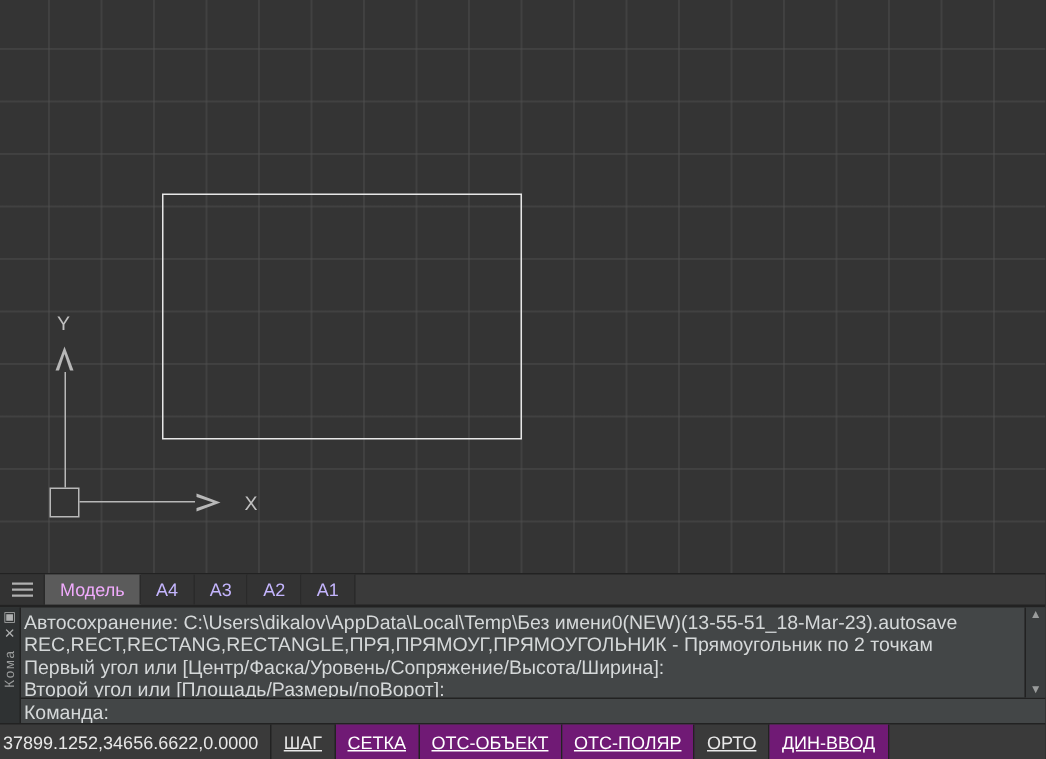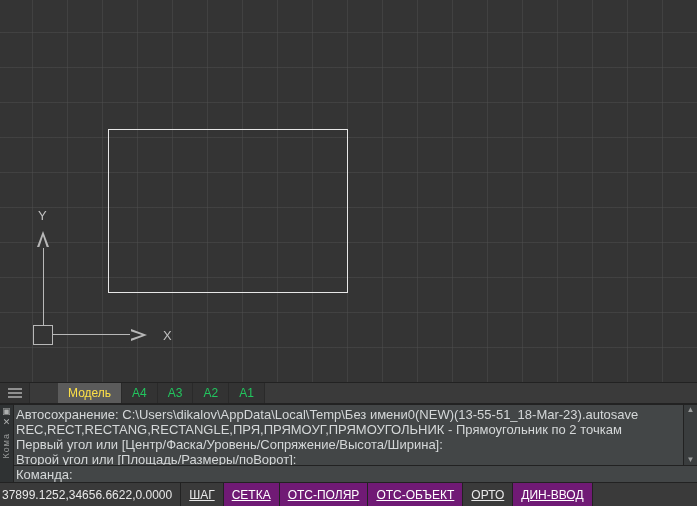--- a/index.html
+++ b/index.html
@@ -93,29 +93,28 @@
   .tabs-lead {
     width: 30px;
     display: flex; align-items: center; justify-content: center;
     border-right: 1px solid #2a2a2a;
     background: #333;
   }
   .tabs-lead svg { stroke: #b0b0b0; }
   .tab {
     padding: 0 10px;
     display: flex; align-items: center;
-    color: #22c55e;
+    color: #c4b5fd;
     border-right: 1px solid #2a2a2a;
     cursor: pointer;
     background: #333;
   }
   .tab.active {
     background: #5b5b5b;
-    color: #fde047;
-    margin-left: 28px;
+    color: #f0abfc;
   }
 
   
   .cmdwin {
     background: #434647;
     border-top: 1px solid #222;
     color: #d5d8d9;
     font-family: Consolas, "Courier New", monospace;
     font-size: 13px;
     line-height: 15px;
@@ -255,20 +254,20 @@
     <div class="cmd-input-row">
       <span class="cmd-prompt">Команда:</span>
     </div>
   </div>
 
   <div class="statusbar">
     <div class="status-coords">37899.1252,34656.6622,0.0000</div>
     <div id="status-buttons-host" style="display:flex;align-items:stretch;">
         <div class="status-btn">ШАГ</div>
         <div class="status-btn on">СЕТКА</div>
+        <div class="status-btn on">ОТС-ОБЪЕКТ</div>
         <div class="status-btn on">ОТС-ПОЛЯР</div>
-        <div class="status-btn on">ОТС-ОБЪЕКТ</div>
         <div class="status-btn">ОРТО</div>
         <div class="status-btn on">ДИН-ВВОД</div>
       </div>
   </div>
 
 </div>
 
 </body></html>

